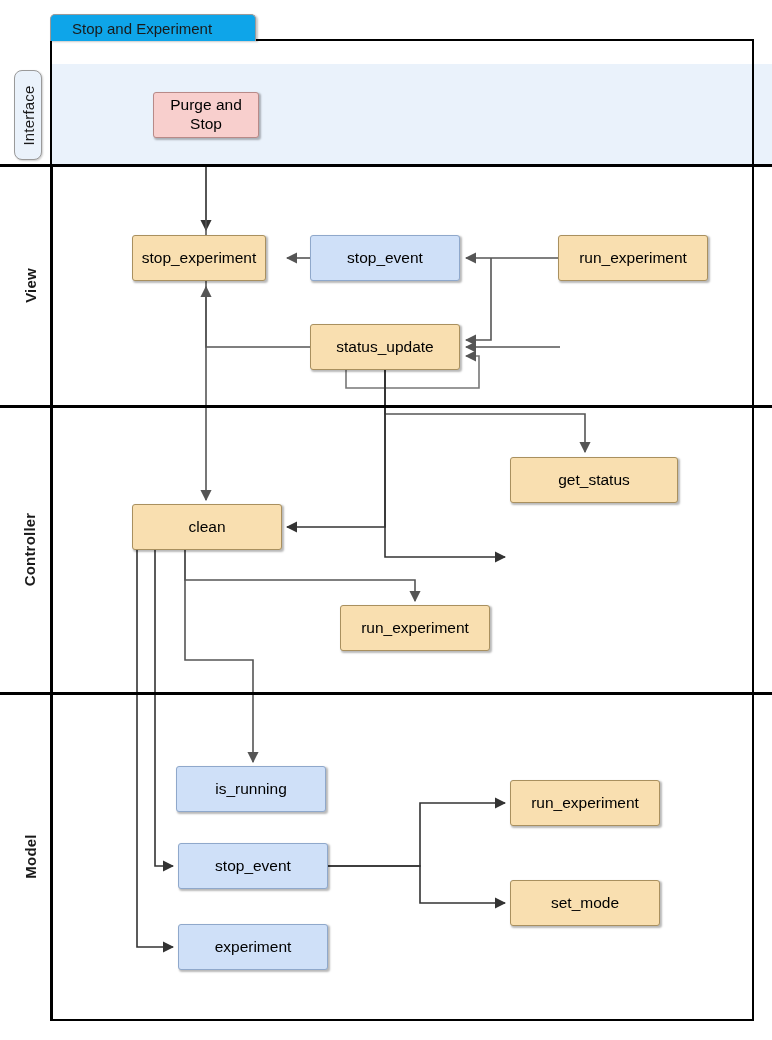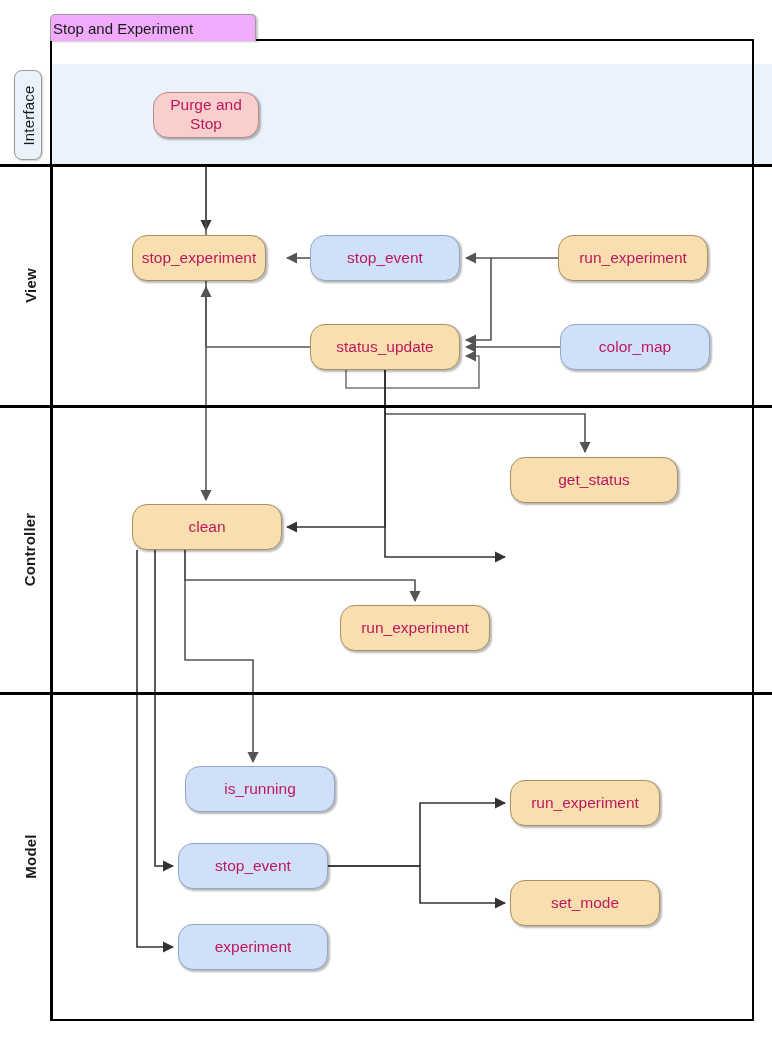--- a/index.html
+++ b/index.html
@@ -17,48 +17,48 @@
   #svg-layer{
     position:absolute;
     left:0; top:0;
     width:772px; height:1040px;
   }
   
   .node{
     position:absolute;
     box-sizing:border-box;
     border:1px solid #b3b3b3;
-    border-radius:15px;
+    border-radius:3px;
     display:flex;
     align-items:center;
     justify-content:center;
     text-align:center;
     font-size:15.5px;
     line-height:1.22;
-    color:#be185d;
+    color:#000000;
     box-shadow:1.5px 1.5px 2px rgba(0,0,0,0.28);
     z-index:5;
     padding:0 8px;
   }
   .node.orange{ background:#f9dfb0; border-color:#a9905f;}
   .node.blue{ background:#cfe0f8; border-color:#8fa8cb;}
   .node.pink{ background:#f8cfcd; border-color:#b88a88;}
 
   
   .pool-title{
     position:absolute;
     box-sizing:border-box;
-    background:#f0abfc;
+    background:#0ea5e9;
     border:1px solid #9a9a9a;
     border-bottom:none;
     border-radius:5px 5px 0 0;
     box-shadow:1.5px 1px 2px rgba(0,0,0,0.22);
     display:flex;
     align-items:center;
-    padding-left:2px;
+    padding-left:21px;
     font-size:15px;
     color:#1a1a1a;
     z-index:3;
   }
   .pool-frame{
     position:absolute;
     box-sizing:border-box;
     border:2.5px solid #000000;
     background:transparent;
     z-index:2;
@@ -200,38 +200,35 @@
   </div>
 
   <div class="node orange" style="left:558px; top:235px; width:150px; height:46px;">
     <span>run_experiment</span>
   </div>
 
   <div class="node orange" style="left:310px; top:324px; width:150px; height:46px;">
     <span>status_update</span>
   </div>
 
-  <div class="node blue" style="left:560px; top:324px; width:150px; height:46px;">
-    <span>color_map</span>
-  </div>
 
   <div class="node orange" style="left:132px; top:504px; width:150px; height:46px;align-items:center;">
     <span>clean</span>
   </div>
 
   <div class="node orange" style="left:510px; top:457px; width:168px; height:46px;">
     <span>get_status</span>
   </div>
 
 
   <div class="node orange" style="left:340px; top:605px; width:150px; height:46px;">
     <span>run_experiment</span>
   </div>
 
-  <div class="node blue" style="left:185px; top:766px; width:150px; height:46px;">
+  <div class="node blue" style="left:176px; top:766px; width:150px; height:46px;">
     <span>is_running</span>
   </div>
 
   <div class="node blue" style="left:178px; top:843px; width:150px; height:46px;">
     <span>stop_event</span>
   </div>
 
   <div class="node blue" style="left:178px; top:924px; width:150px; height:46px;align-items:center;">
     <span>experiment</span>
   </div>

